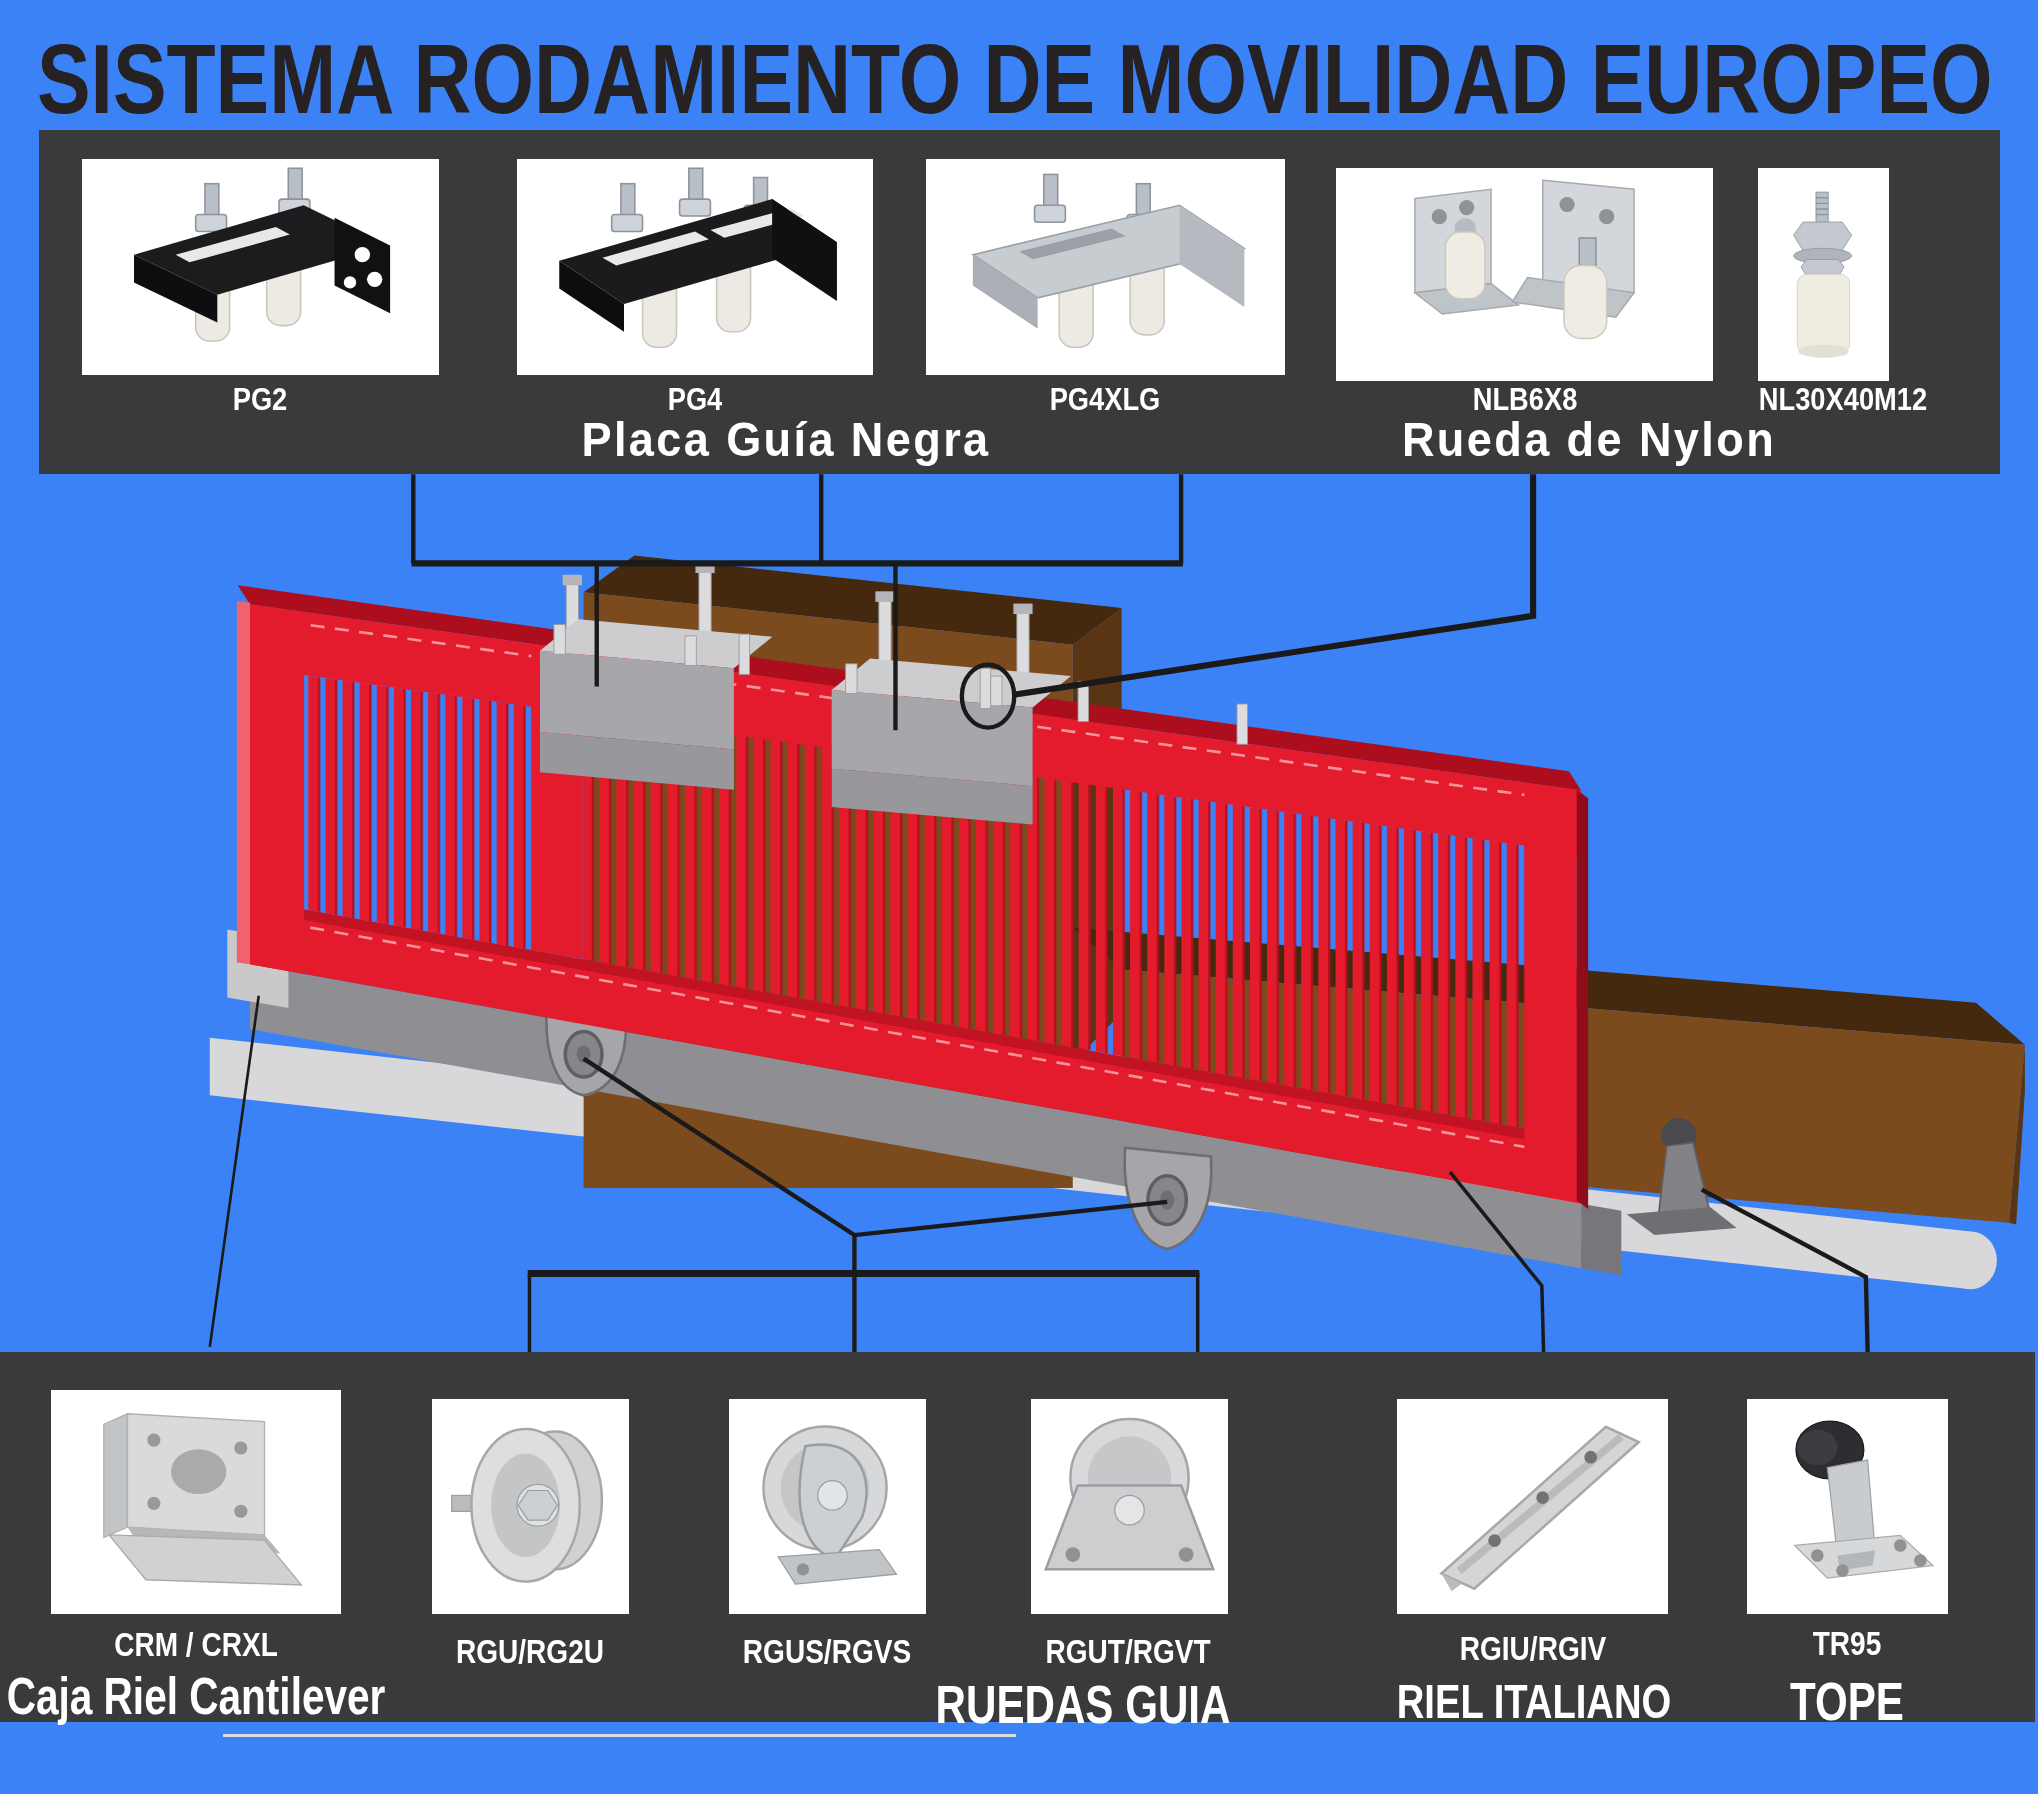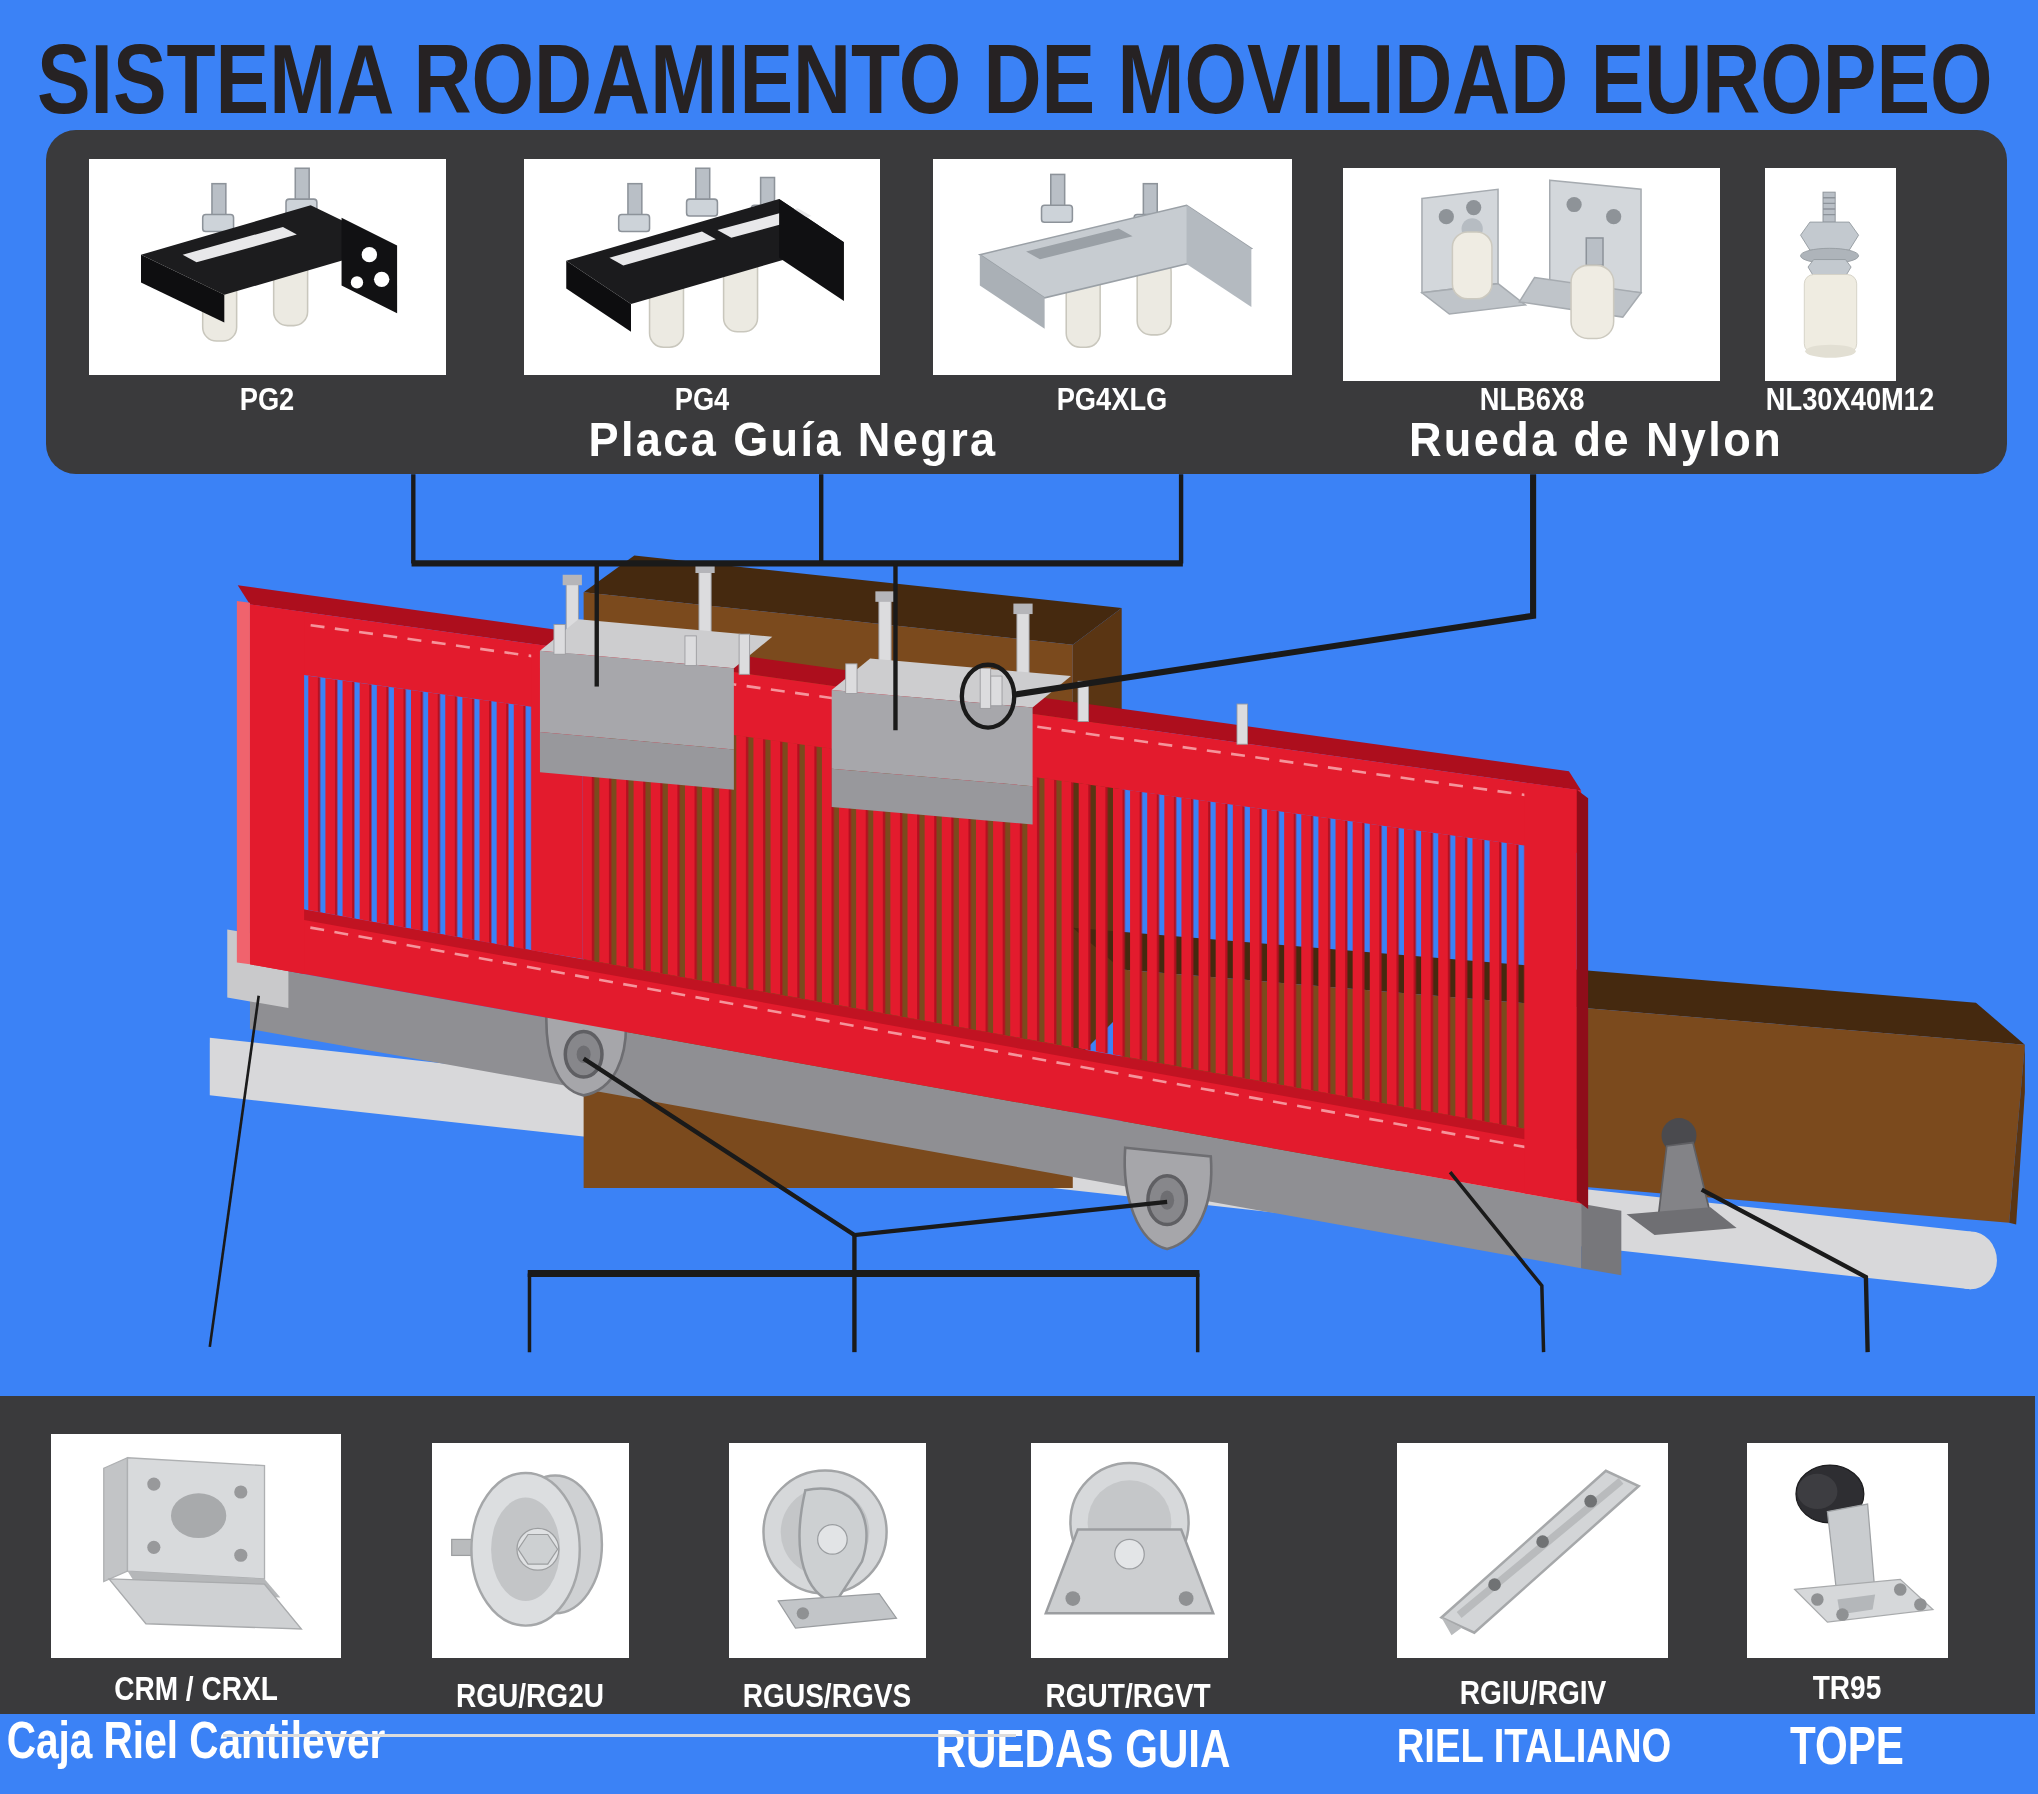--- a/index.html
+++ b/index.html
@@ -2,22 +2,22 @@
 <html style="font-size:14px"><head>
 <meta charset="utf-8">
 <style>
   html,body{margin:0;padding:0;background:#fff;}
   #stage{position:relative;width:2039px;height:1795px;background:#3b82f6;overflow:hidden;
          font-family:"Liberation Sans",sans-serif;}
   #page-title{position:absolute;left:37px;top:23px;font-size:98px;font-weight:700;
 entity    letter-spacing:-2.6px;color:#262223;white-space:nowrap;transform:scaleX(.82);
     transform-origin:left top;margin:0;}
   .band{position:absolute;background:#3a3a3c;}
-  #top-band{left:46px;top:130px;width:1961px;height:344px;border-radius:30px;}
-  #bottom-band{left:0;top:1352px;width:2035px;height:318px;margin-top:44px;}
+  #top-band{left:39px;top:130px;width:1961px;height:344px;}
+  #bottom-band{left:0;top:1352px;width:2035px;height:370px;}
   .card{position:absolute;background:#ffffff;}
   .card svg{width:100%;height:100%;display:block;}
   .code{position:absolute;color:#fff;font-weight:700;font-size:31px;white-space:nowrap;
         transform:translateX(-50%) scaleX(.88);transform-origin:center top;}
   .group-label{position:absolute;color:#fff;font-weight:700;font-size:49px;letter-spacing:2.6px;
         white-space:nowrap;transform:translateX(-50%) scaleX(.92);transform-origin:center top;}
   .code2{position:absolute;color:#fff;font-weight:700;font-size:33px;white-space:nowrap;
         transform:translateX(-50%) scaleX(.85);transform-origin:center top;}
   .sub{position:absolute;color:#fff;font-weight:700;font-size:49px;white-space:nowrap;
         transform:translateX(-50%) scaleX(.78);transform-origin:center top;}

